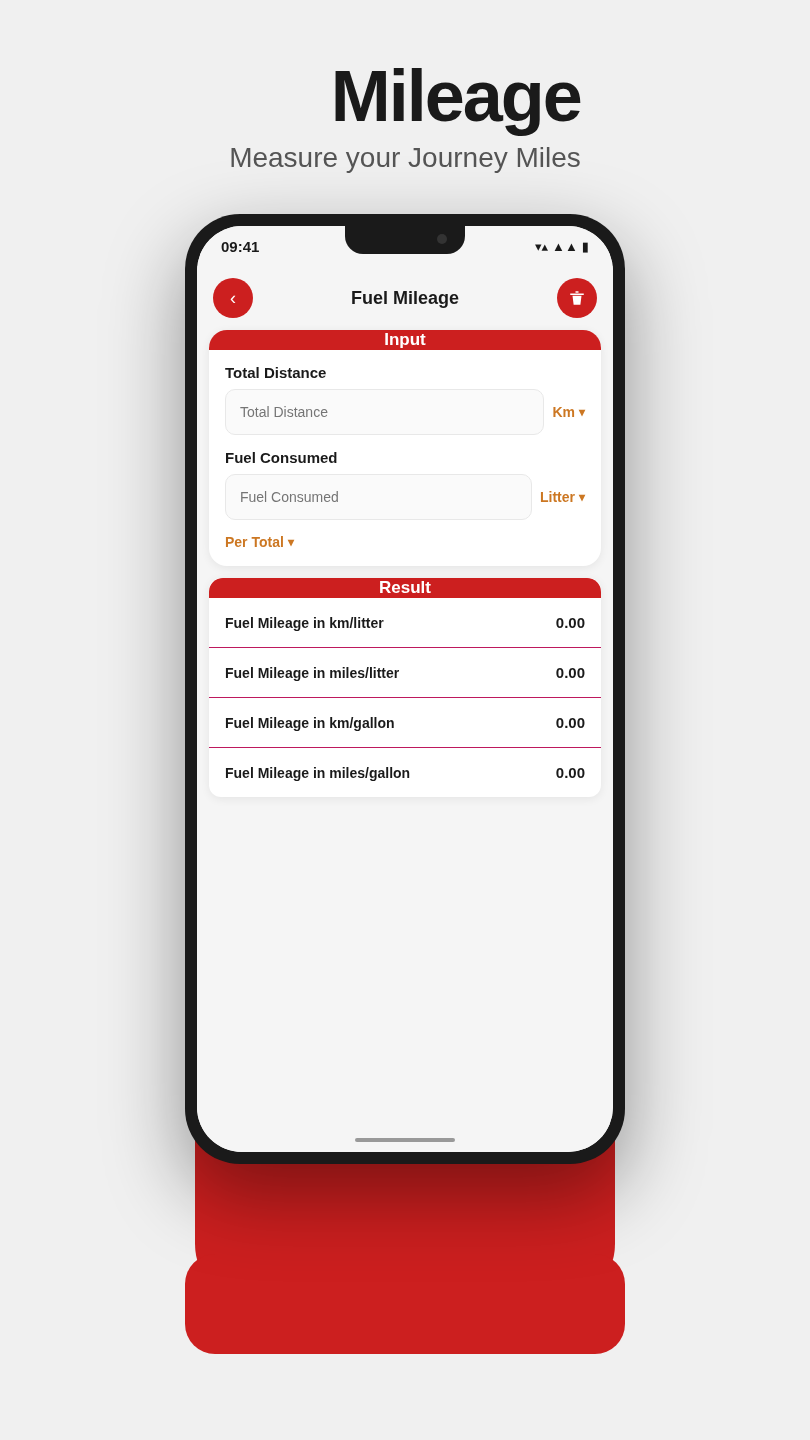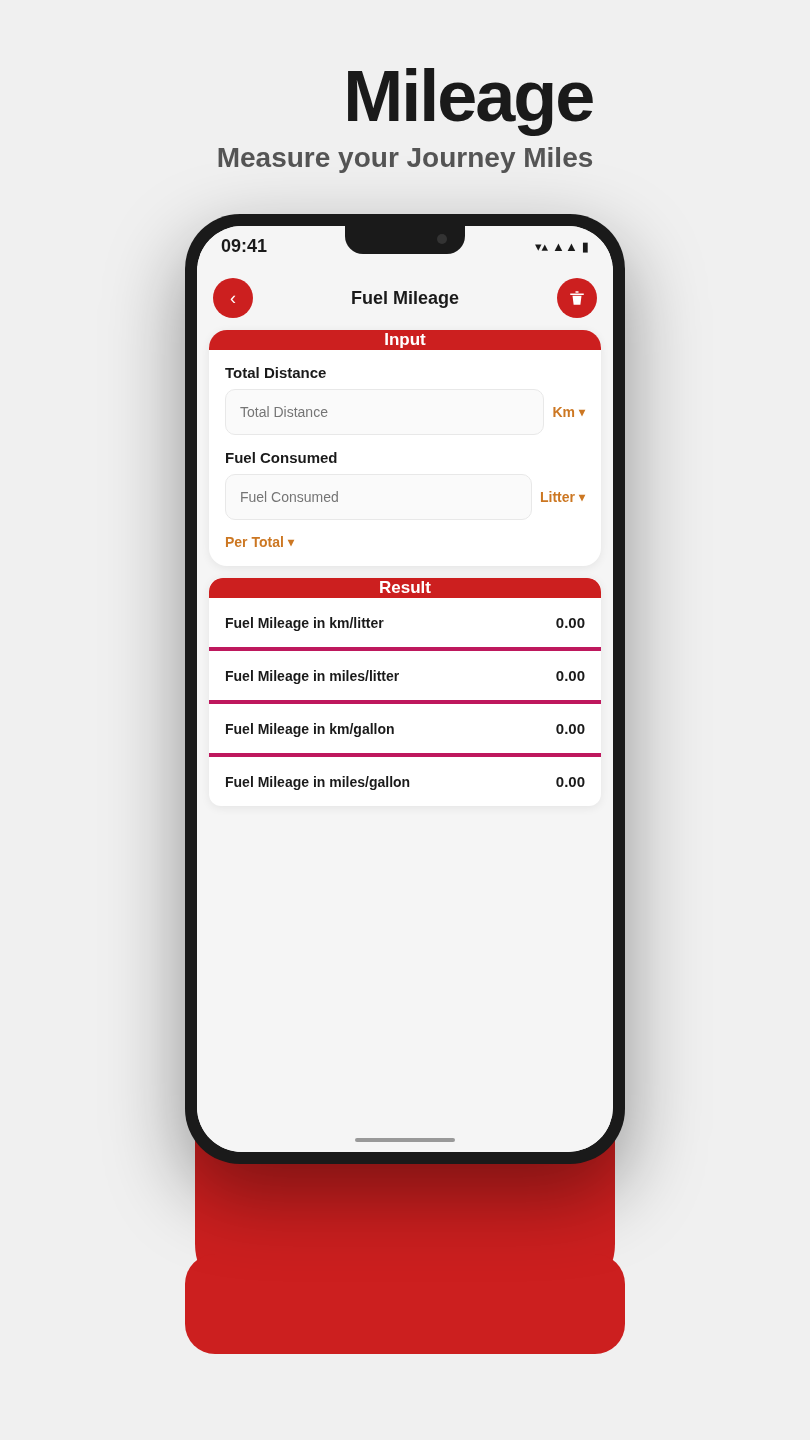--- a/index.html
+++ b/index.html
@@ -25,21 +25,21 @@
       font-size: 72px;
       font-weight: 900;
       color: #1a1a1a;
       letter-spacing: -2px;
       line-height: 1;
     }
     .page-subtitle {
       font-size: 28px;
       color: #555;
       margin-top: 10px;
-      font-weight: 700;
+      font-weight: 400;
     }
 
     
     .phone-outer {
       position: relative;
       width: 490px;
       height: 1060px;
       margin-top: 10px;
     }
 
@@ -98,21 +98,21 @@
       background: #f5f5f5;
       height: 40px;
       display: flex;
       align-items: center;
       justify-content: space-between;
       padding: 0 24px;
       position: relative;
       flex-shrink: 0;
     }
     .status-time {
-      font-size: 18px;
+      font-size: 15px;
       font-weight: 700;
       color: #1a1a1a;
     }
     .notch {
       position: absolute;
       top: 0;
       left: 50%;
       transform: translateX(-50%);
       width: 120px;
       height: 28px;
@@ -254,21 +254,21 @@
       margin: 0 12px 12px;
       box-shadow: 0 2px 10px rgba(0,0,0,0.07);
       overflow: hidden;
     }
 
     .result-row {
       display: flex;
       align-items: center;
       justify-content: space-between;
       padding: 16px 16px;
-      border-bottom: 4px solid #be185d;
+      border-bottom: 1px solid #be185d;
     }
     .result-row:last-child {
       border-bottom: none;
     }
     .result-label {
       font-size: 14px;
       font-weight: 700;
       color: #1a1a1a;
       flex: 1;
     }

